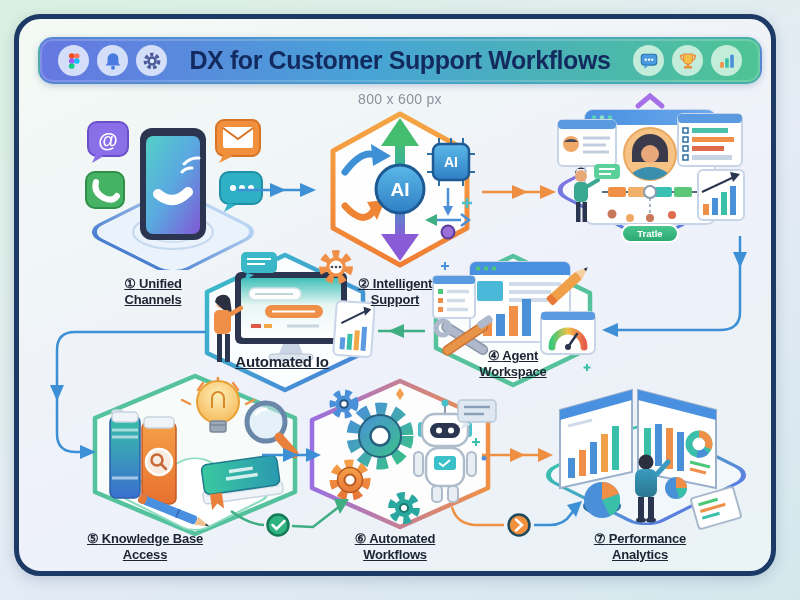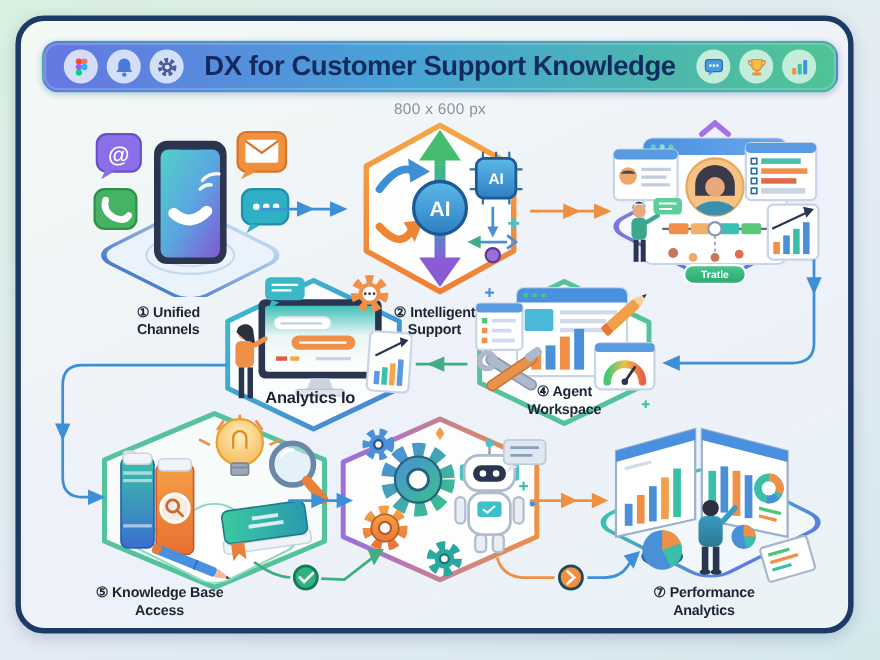--- a/index.html
+++ b/index.html
@@ -38,20 +38,21 @@
   .size-label{
     position:absolute;left:300px;top:91px;width:200px;text-align:center;
     font-size:14px;color:#8a909c;letter-spacing:.3px;
   }
   .tile{position:absolute;}
   .tile svg{display:block;}
   .nlabel{
     position:absolute;text-align:center;
     font-size:13px;font-weight:bold;color:#1c2433;line-height:1.2;
     letter-spacing:-.2px;
+    text-decoration:underline;
   }
   .center-label{font-size:15px;}
   .connectors{position:absolute;left:0;top:0;pointer-events:none;}
 </style>
 </head>
 <body>
 
 <div id="stage">
   <div class="card"></div>
 
@@ -153,21 +154,21 @@
         <polygon points="128,100 138,100 133,110" fill="#4a90d8"></polygon>
         <line x1="118" y1="114" x2="146" y2="114" stroke="#4a90d8" stroke-width="2.5"></line>
         <polygon points="122,108 122,120 110,114" fill="#3fae82"></polygon>
         <path d="M146,108 l8,6 l-8,6" stroke="#4a90d8" stroke-width="2.5" fill="none"></path>
         <circle cx="133" cy="126" r="6.5" fill="#9a6fd8" stroke="#5a3a9a" stroke-width="2"></circle>
         <path d="M152,92 v10 M147,97 h10" stroke="#4ac0c8" stroke-width="2.5"></path>
       </g>
     </svg>
   </div>
 
-  <div class="tile" style="left:550px;top:108px;width:200px;height:168px">
+  <div class="tile" style="left:550px;top:92px;width:200px;height:168px">
     <svg width="200" height="168" viewBox="0 0 200 168">
       <defs>
         <linearGradient id="g3s" x1="0" y1="0" x2="1" y2="1">
           <stop offset="0" stop-color="#a570e8"></stop>
             <stop offset="1" stop-color="#4a7fd9"></stop>
         </linearGradient>
         <linearGradient id="g3h" x1="0" y1="0" x2="1" y2="0">
           <stop offset="0" stop-color="#4a90e0"></stop>
             <stop offset="1" stop-color="#6aa8ec"></stop>
         </linearGradient>
@@ -637,24 +638,27 @@
   </div>
   <div class="nlabel" style="left:340px;top:276px;width:110px">
     <span>②</span> <span>Intelligent Support</span>
   </div>
   <div class="nlabel" style="left:467px;top:348px;width:92px">
     <span>④</span> <span>Agent Workspace</span>
   </div>
   <div class="nlabel" style="left:70px;top:531px;width:150px">
     <span>⑤</span> <span>Knowledge Base Access</span>
   </div>
+  <div class="nlabel" style="left:340px;top:531px;width:110px">
+    <span>⑥</span> <span>Automated Workflows</span>
+  </div>
   <div class="nlabel" style="left:575px;top:531px;width:130px">
     <span>⑦</span> <span>Performance Analytics</span>
   </div>
-  <div class="nlabel center-label" style="left:227px;top:353px;width:110px">Analytics Io</div>
+  <div class="nlabel center-label" style="left:227px;top:353px;width:110px">Automated Io</div>
 
   <div class="header">
     <div class="icon-circle icl">
       <svg width="20" height="20" viewBox="0 0 22 22">
         <circle cx="8.5" cy="5.5" r="3.1" fill="#f24e1e"></circle>
         <circle cx="14" cy="5.5" r="3.1" fill="#ff7262"></circle>
         <circle cx="8.5" cy="11" r="3.1" fill="#a259ff"></circle>
         <circle cx="14" cy="11" r="3.1" fill="#1abcfe"></circle>
         <circle cx="8.5" cy="16.5" r="3.1" fill="#0acf83"></circle>
       </svg>
@@ -665,21 +669,21 @@
         <circle cx="11" cy="18.5" r="2.2" fill="#4a7ae0"></circle>
       </svg>
     </div>
     <div class="icon-circle icl">
       <svg width="20" height="20" viewBox="0 0 22 22">
         <circle cx="11" cy="11" r="7.2" fill="none" stroke="#4a5a9a" stroke-width="4" stroke-dasharray="3.6 2.6"></circle>
         <circle cx="11" cy="11" r="5.2" fill="#4a5a9a"></circle>
         <circle cx="11" cy="11" r="2.4" fill="#e4ecfc"></circle>
       </svg>
     </div>
-    <div class="title">DX for Customer Support Knowledge</div>
+    <div class="title">DX for Customer Support Workflows</div>
     <div class="icon-circle icr">
       <svg width="20" height="20" viewBox="0 0 22 22">
         <rect x="2.5" y="3.5" width="17" height="12" rx="3" fill="#4a9ae0" stroke="#2a6fb0" stroke-width="1.2"></rect>
         <circle cx="7.5" cy="9.5" r="1.3" fill="#fff"></circle>
           <circle cx="11" cy="9.5" r="1.3" fill="#fff"></circle>
           <circle cx="14.5" cy="9.5" r="1.3" fill="#fff"></circle>
         <path d="M6,15.5 h5 l-5,4 z" fill="#4a9ae0"></path>
       </svg>
     </div>
     <div class="icon-circle icr">

